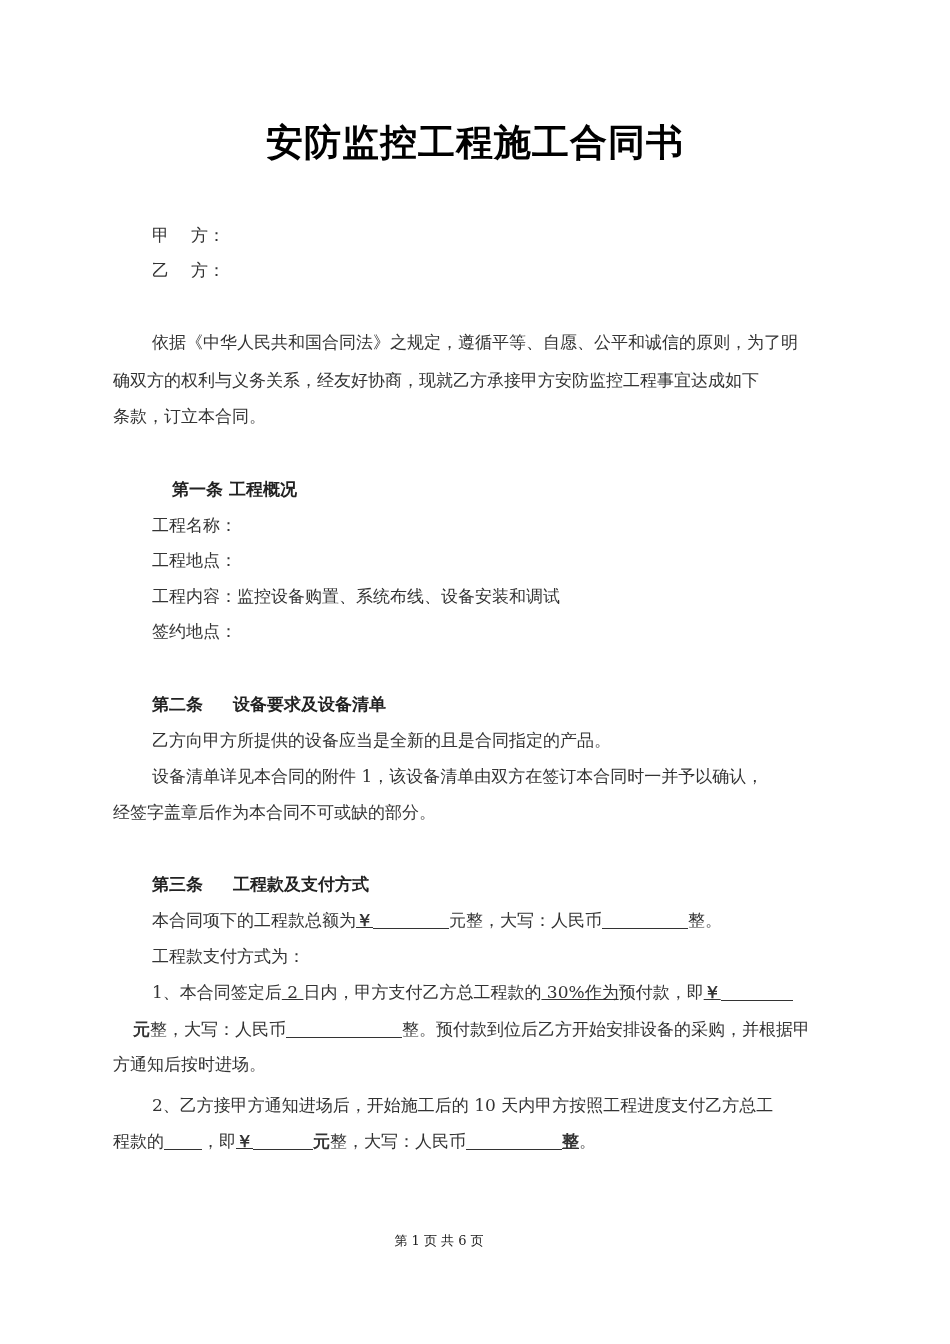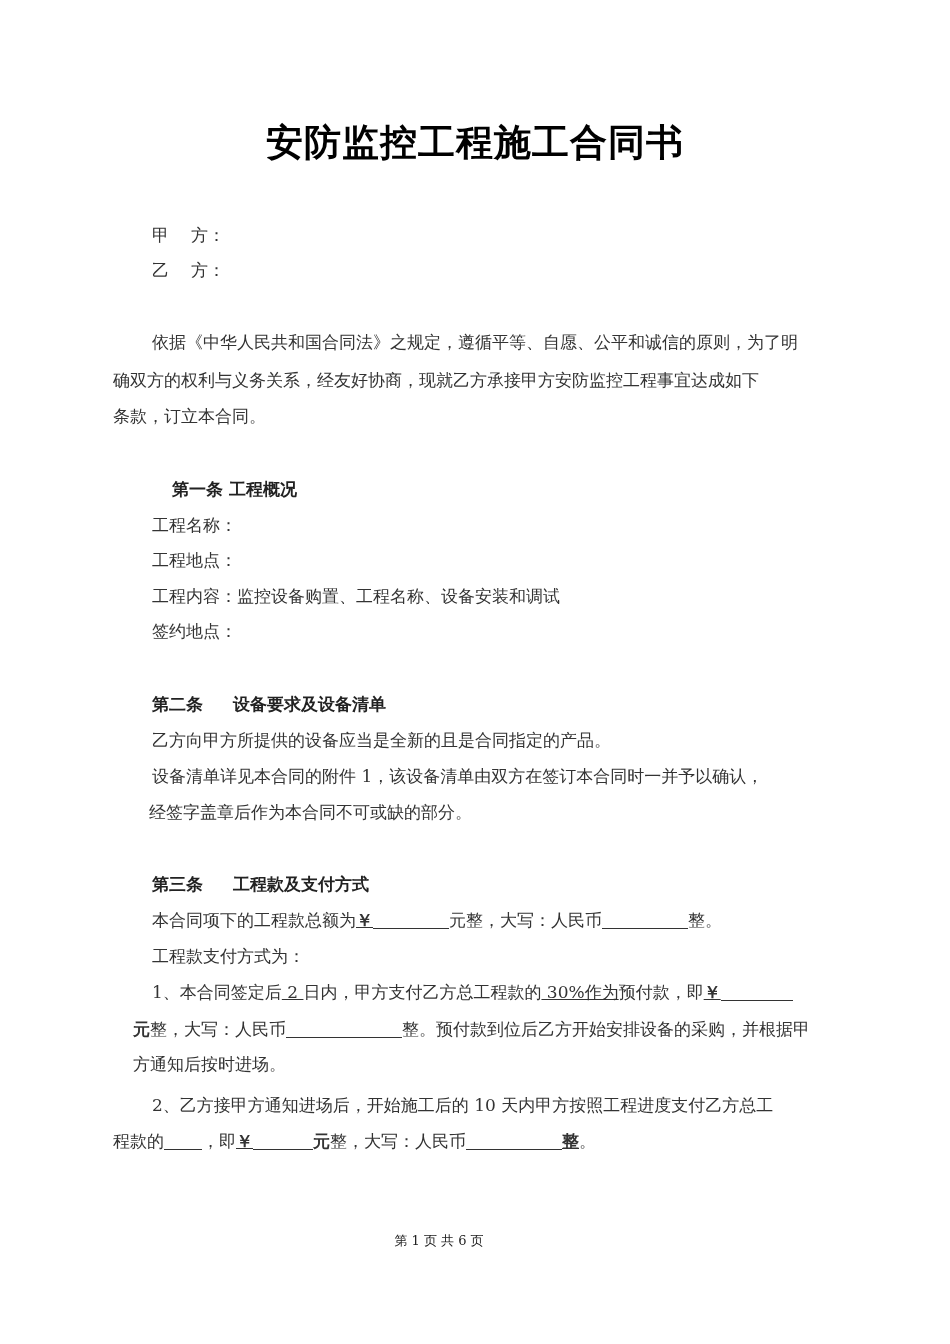--- a/index.html
+++ b/index.html
@@ -32,46 +32,46 @@
   <span>乙</span><span class="party-gap"></span><span>方：</span>
 </div>
 
 <div class="line ind" style="top:330px;">依据《中华人民共和国合同法》之规定，遵循平等、自愿、公平和诚信的原则，为了明</div>
 <div class="line noind" style="top:368px;">确双方的权利与义务关系，经友好协商，现就乙方承接甲方安防监控工程事宜达成如下</div>
 <div class="line noind" style="top:404px;">条款，订立本合同。</div>
 
 <div class="line ind heading" style="top:477px;margin-left:20px;">第一条  工程概况</div>
 <div class="line ind" style="top:513px;">工程名称：</div>
 <div class="line ind" style="top:548px;">工程地点：</div>
-<div class="line ind" style="top:584px;">工程内容：监控设备购置、工程名称、设备安装和调试</div>
+<div class="line ind" style="top:584px;">工程内容：监控设备购置、系统布线、设备安装和调试</div>
 <div class="line ind" style="top:619px;">签约地点：</div>
 
 <div class="line ind heading" style="top:692px;">
   <span>第二条</span><span class="gap"></span><span>设备要求及设备清单</span>
 </div>
 <div class="line ind" style="top:728px;">乙方向甲方所提供的设备应当是全新的且是合同指定的产品。</div>
 <div class="line ind" style="top:764px;text-align:center;">设备清单详见本合同的附件 1，该设备清单由双方在签订本合同时一并予以确认，</div>
-<div class="line noind" style="top:800px;margin-left:36px;">经签字盖章后作为本合同不可或缺的部分。</div>
+<div class="line noind" style="top:800px;">经签字盖章后作为本合同不可或缺的部分。</div>
 
 <div class="line ind heading" style="top:872px;">
   <span>第三条</span><span class="gap"></span><span>工程款及支付方式</span>
 </div>
 
 <div class="line ind" style="top:908px;">
   <span>本合同项下的工程款总额为</span><span class="u b">￥</span><span class="blank" style="width:76px;"></span><span>元整，大写：人民币</span><span class="blank" style="width:86px;"></span><span>整。</span>
 </div>
 
 <div class="line ind" style="top:944px;">工程款支付方式为：</div>
 
 <div class="line ind" style="top:980px;">
   <span>1、本合同签定后</span><span class="u"> 2 </span><span>日内，甲方支付乙方总工程款的</span><span class="u"> 30%作为</span><span>预付款，即</span><span class="u b">￥</span><span class="blank" style="width:72px;"></span>
 </div>
 <div class="line noind" style="top:1017px;margin-left:20px;">
   <span class="b">元</span><span>整，大写：人民币</span><span class="blank" style="width:116px;"></span><span>整。预付款到位后乙方开始安排设备的采购，并根据甲</span>
 </div>
-<div class="line noind" style="top:1052px;margin-left:20px;">方通知后按时进场。</div>
+<div class="line noind" style="top:1052px;">方通知后按时进场。</div>
 
 <div class="line ind" style="top:1093px;">2、乙方接甲方通知进场后，开始施工后的 10 天内甲方按照工程进度支付乙方总工</div>
 <div class="line noind" style="top:1129px;">
   <span>程款的</span><span class="blank" style="width:38px;"></span><span>，即</span><span class="u b">￥</span><span class="blank" style="width:60px;"></span><span class="b">元</span><span>整，大写：人民币</span><span class="blank" style="width:96px;"></span><span class="u b">整</span><span>。</span>
 </div>
 
 <div class="footer">第 1 页 共 6 页</div>
 
 </body></html>

